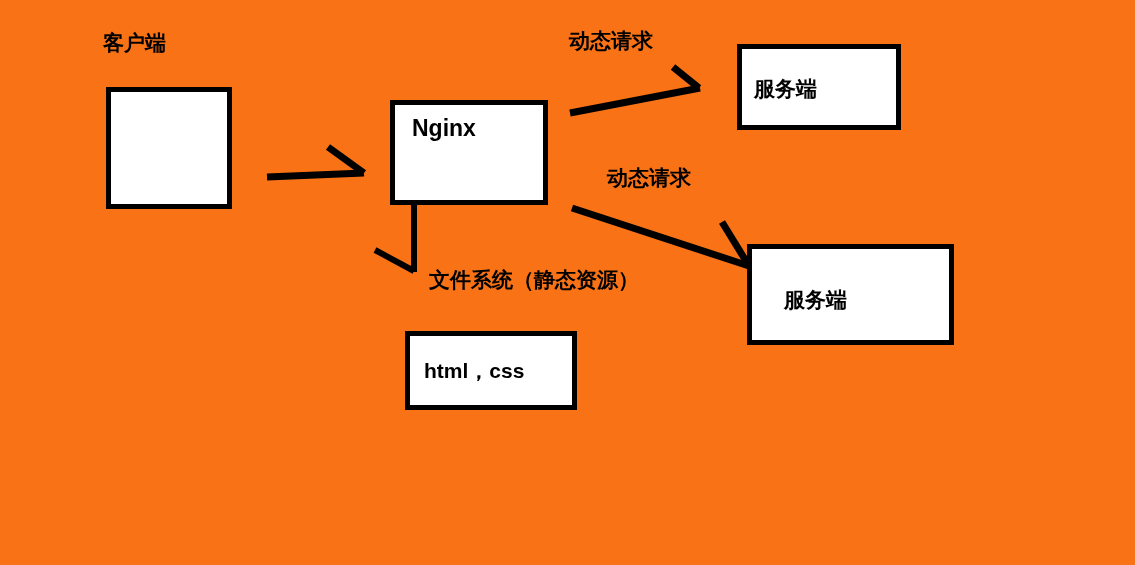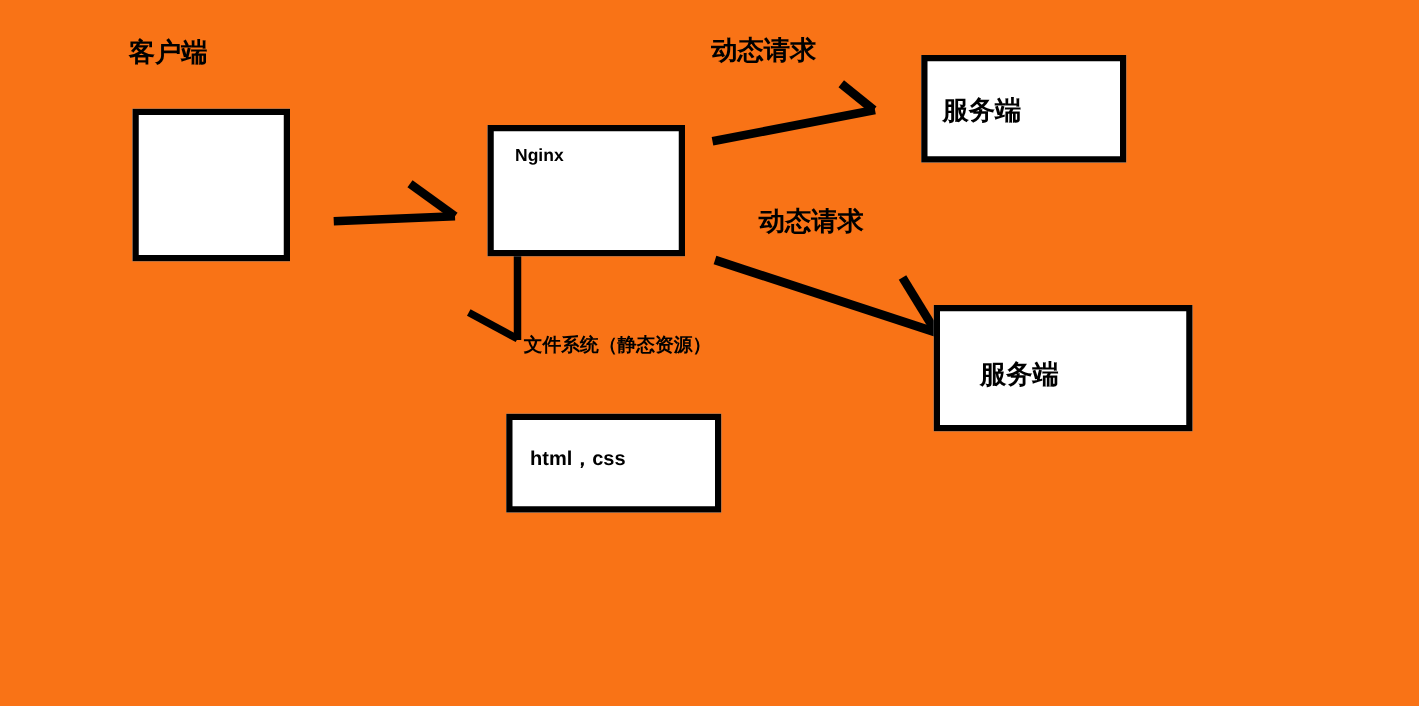--- a/index.html
+++ b/index.html
@@ -45,28 +45,28 @@
     pointer-events: none;
   }
   
   #client-box   { left: 106px; top: 87px;  width: 126px; height: 122px; }
   #nginx-box    { left: 390px; top: 100px; width: 158px; height: 105px; }
   #server-top-box    { left: 737px; top: 44px;  width: 164px; height: 86px; }
   #server-bottom-box { left: 747px; top: 244px; width: 207px; height: 101px; }
   #assets-box   { left: 405px; top: 331px; width: 172px; height: 79px; }
 
   #client-title  { left: 103px; top: 32px;  font-size: 21px; }
-  #nginx-title   { left: 412px; top: 117px; font-size: 14px; }
+  #nginx-title   { left: 412px; top: 117px; font-size: 23px; }
   #server-top-title    { left: 754px; top: 78px;  font-size: 21px; }
   #server-bottom-title { left: 784px; top: 289px; font-size: 21px; }
-  #assets-title  { left: 424px; top: 360px; font-size: 16px; }
+  #assets-title  { left: 424px; top: 360px; font-size: 21px; }
 
   #label-dynamic-1 { left: 569px; top: 30px;  font-size: 21px; }
   #label-dynamic-2 { left: 607px; top: 167px; font-size: 21px; }
-  #label-filesystem{ left: 419px; top: 269px; font-size: 15px; }
+  #label-filesystem{ left: 429px; top: 269px; font-size: 21px; }
 </style>
 </head>
 <body>
 
 <div id="canvas">
 
   <svg class="edges" viewBox="0 0 1135 565" xmlns="http://www.w3.org/2000/svg">
 
     <g>
       <line x1="267" y1="177" x2="364" y2="173" stroke="#000" stroke-width="7" stroke-linecap="butt"></line>

